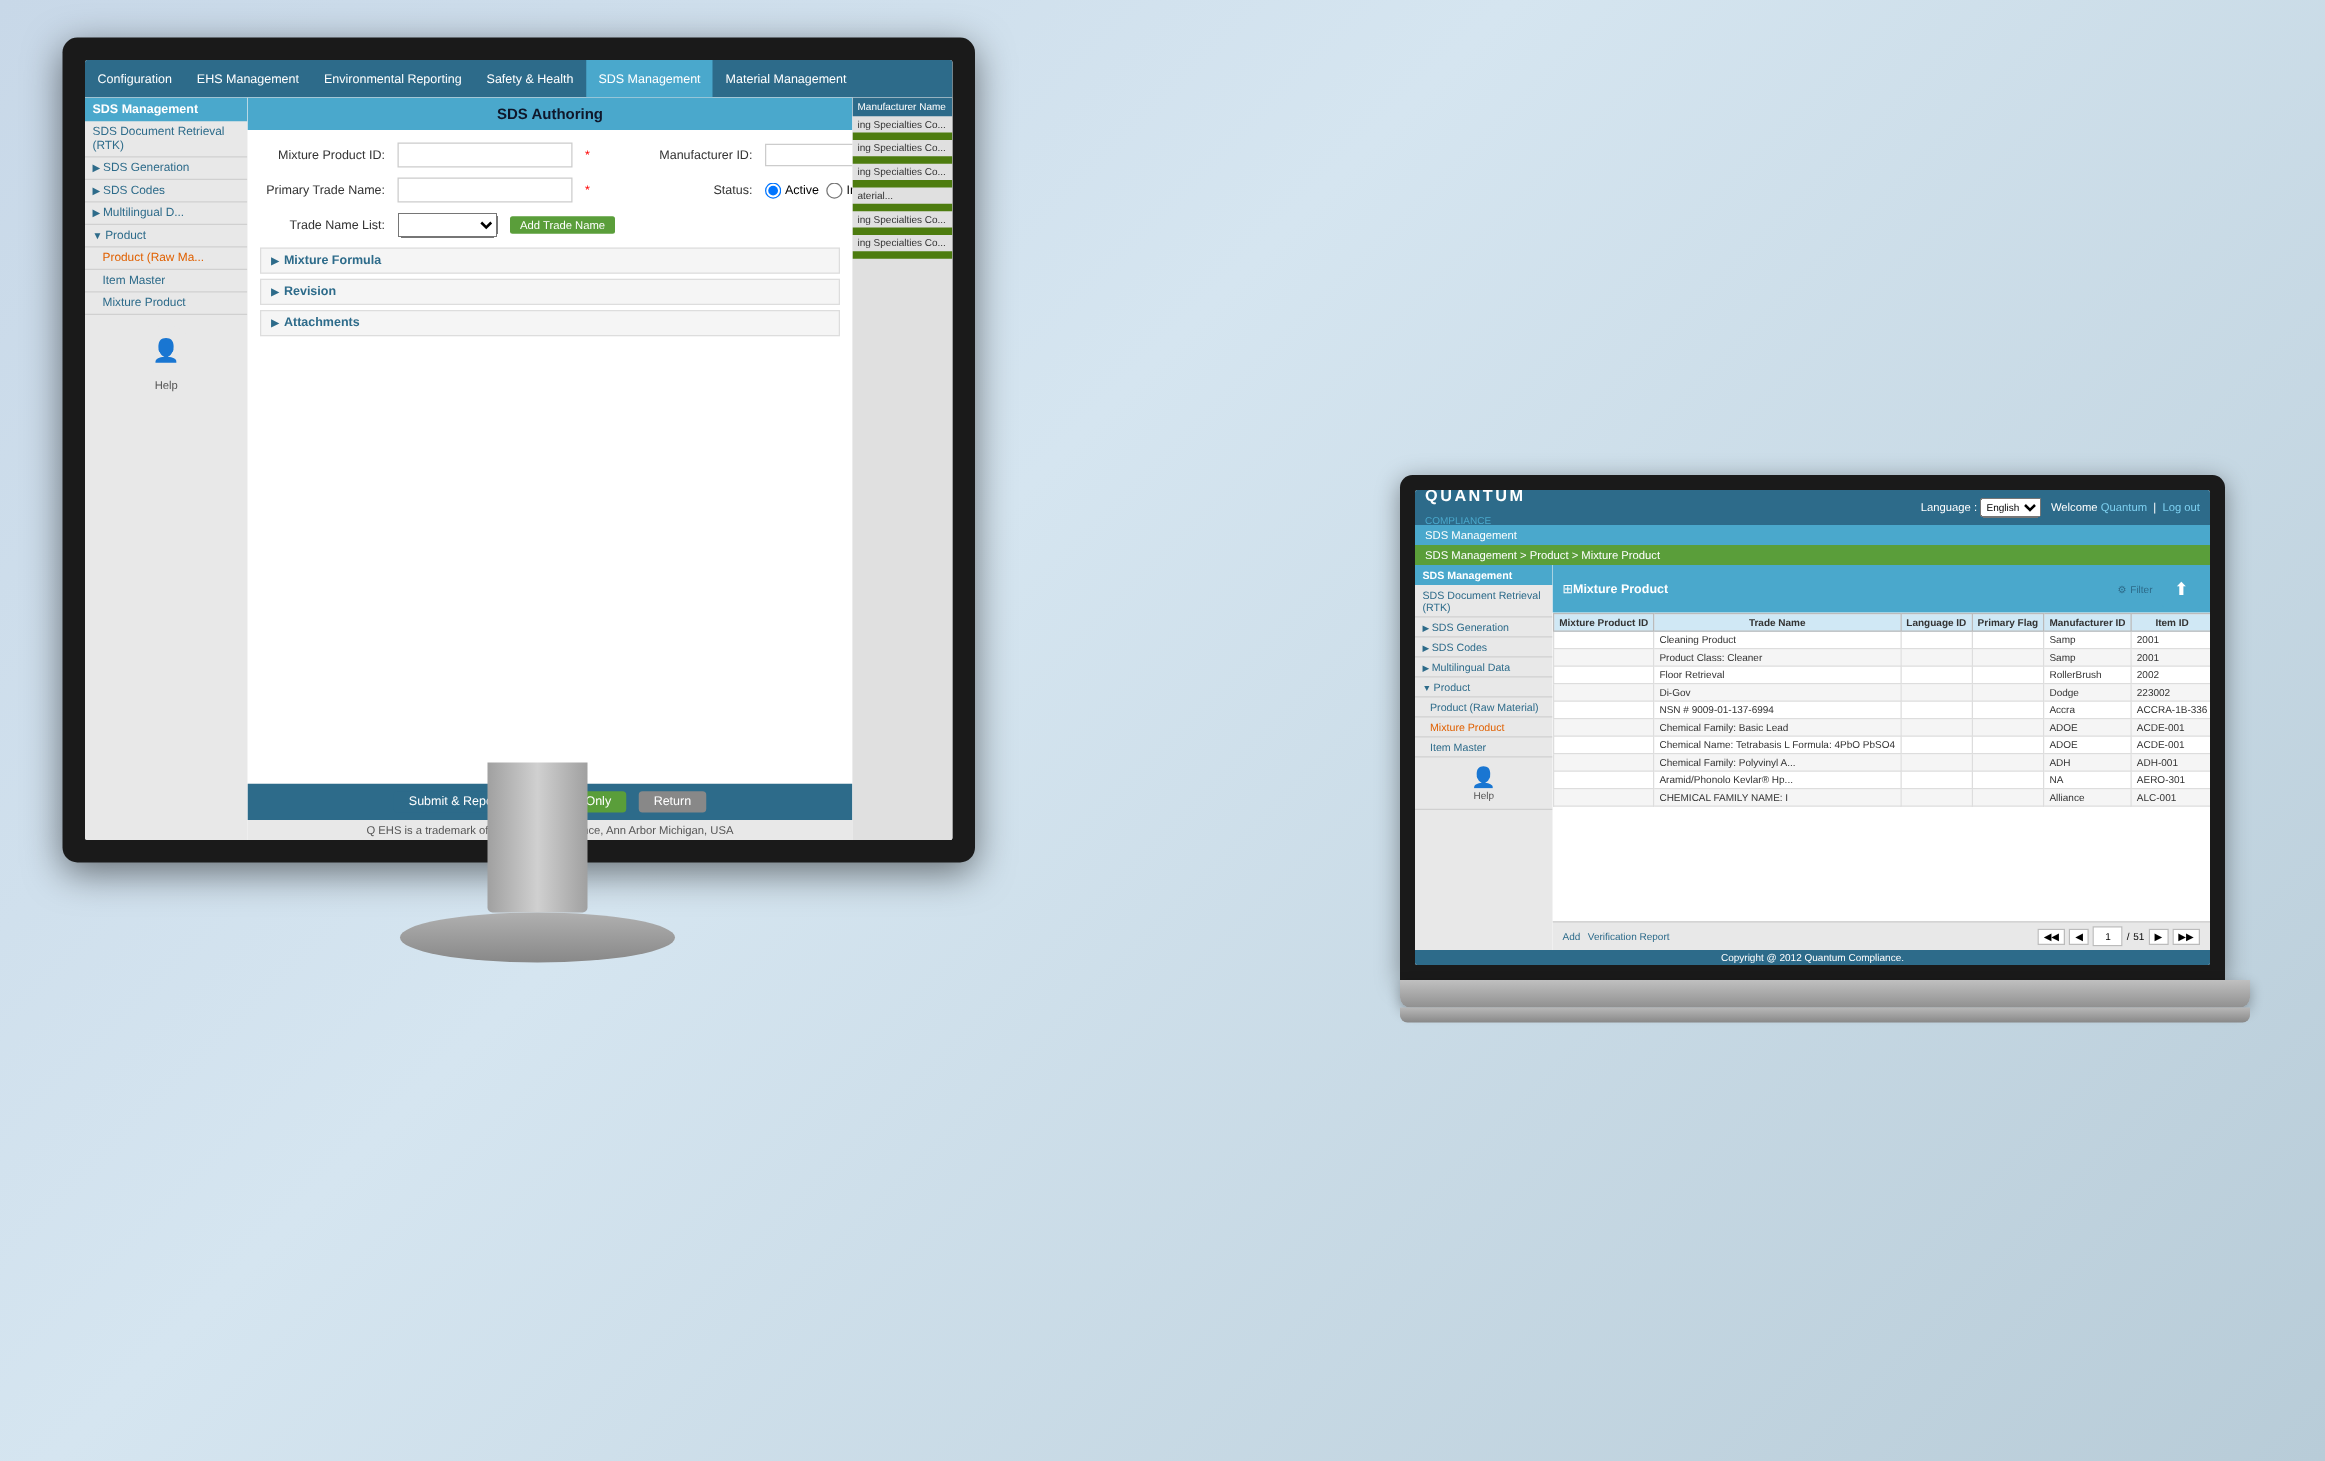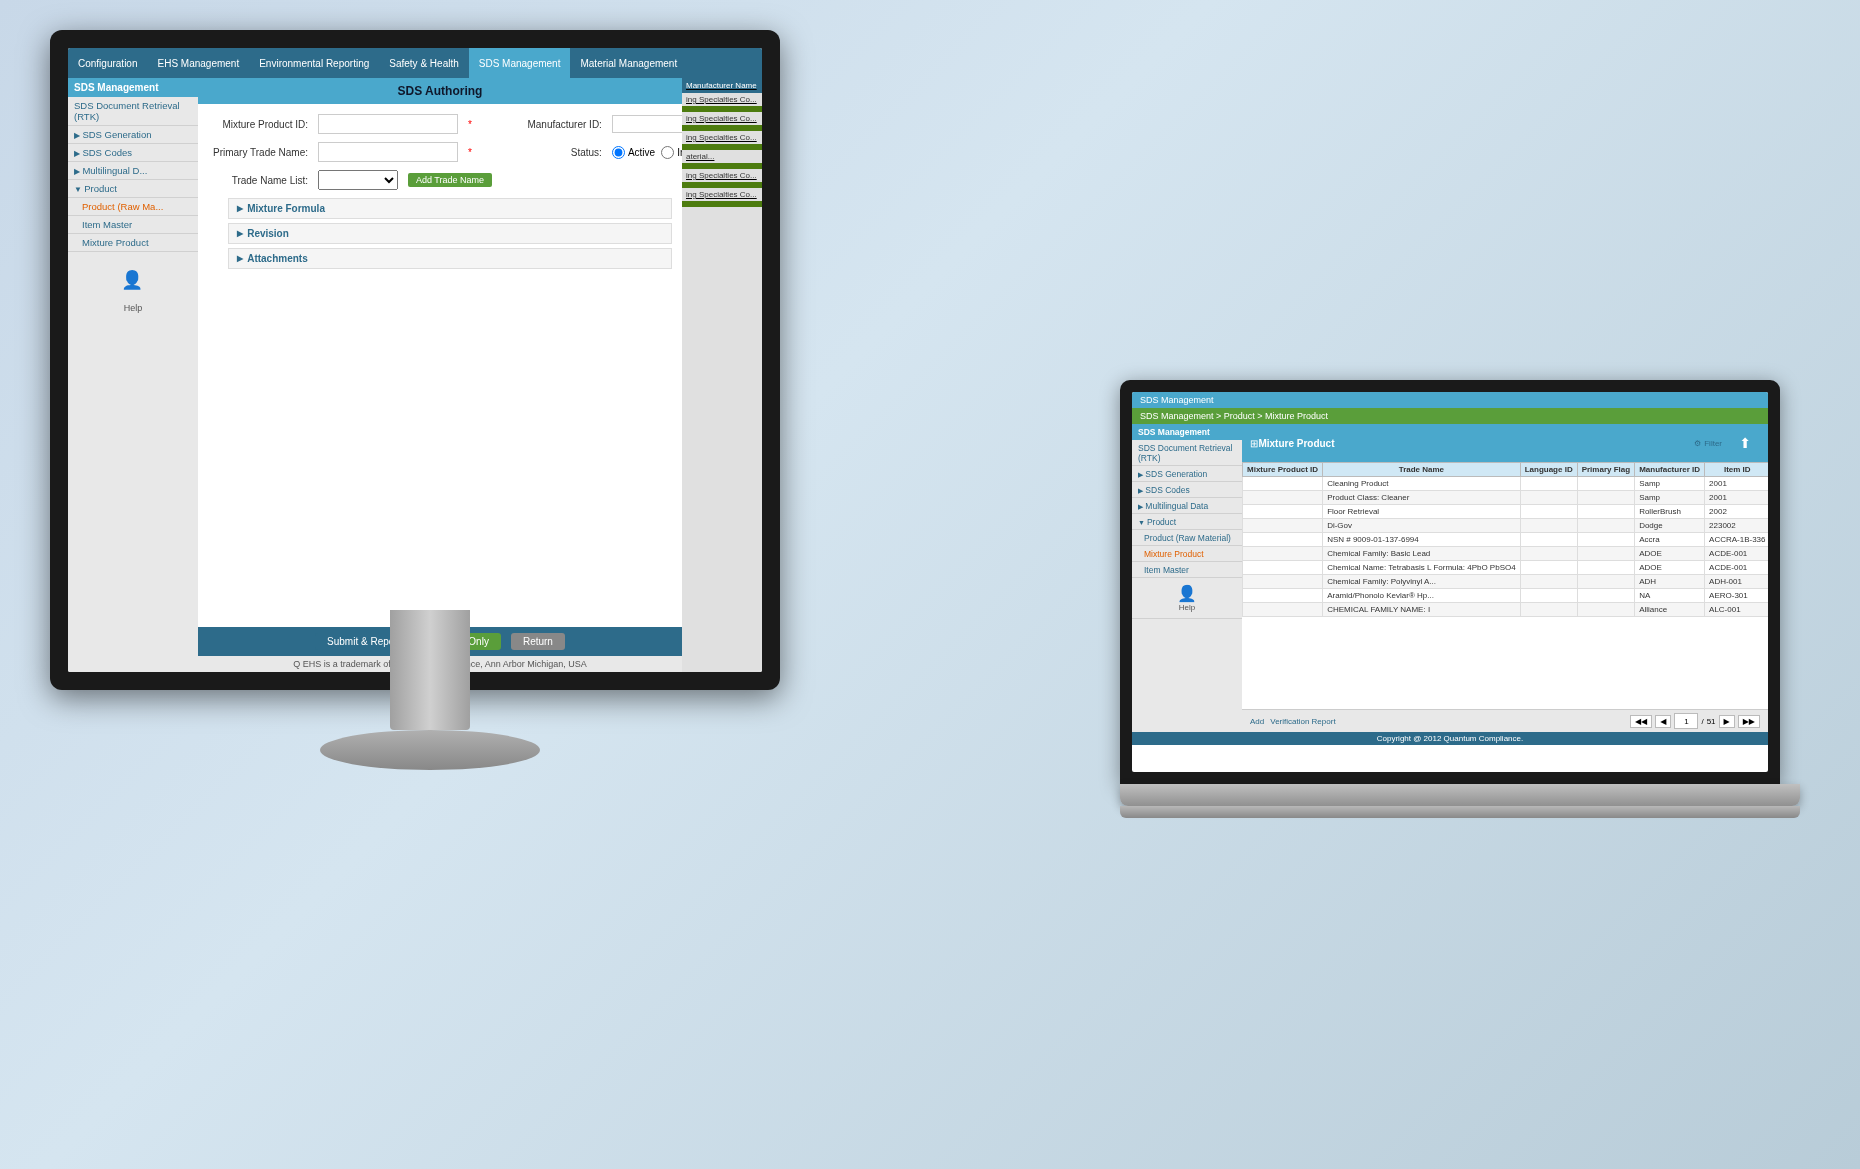--- a/index.html
+++ b/index.html
@@ -232,21 +232,20 @@
       border-radius: 3px;
       cursor: pointer;
       color: #fff;
     }
     .btn-blue { background: #2d6b8a; }
     .btn-green { background: #5a9e3a; }
     .btn-gray { background: #888; }
 
     .section-accordion {
       margin-bottom: 4px;
-      margin-left: 20px;
     }
     .accordion-header {
       display: flex;
       align-items: center;
       padding: 4px 8px;
       background: #f5f5f5;
       border: 1px solid #ddd;
       cursor: pointer;
       font-size: 10px;
       color: #2d6b8a;
@@ -272,21 +271,20 @@
       color: #555;
       padding: 3px;
     }
 
     
     .table-panel {
       width: 80px;
       background: #e0e0e0;
       font-size: 8px;
       overflow: hidden;
-      text-decoration: underline;
     }
     .table-panel-header {
       background: #2d6b8a;
       color: #fff;
       padding: 3px 4px;
       font-size: 8px;
       white-space: nowrap;
       overflow: hidden;
     }
     .table-panel-row {
@@ -589,20 +587,39 @@
     </div>
   </div>
   <div class="monitor-stand-neck"></div>
   <div class="monitor-stand-base"></div>
 </div>
 
 <div class="laptop">
   <div class="laptop-screen-part">
     <div class="laptop-screen">
 
+      <div class="laptop-nav">
+        <div class="laptop-logo">
+          <div>
+            <span style="color:#fff;font-size:13px;font-weight:900;letter-spacing:2px;">QUANTUM</span><br>
+            <span style="color:#4aa8cc;font-size:8px;">COMPLIANCE</span>
+          </div>
+        </div>
+        <div class="laptop-nav-right">
+          <span>Language :</span>
+          <select style="font-size:8px;height:16px;">
+            <option>English</option>
+          </select>
+          &nbsp;
+          <span>Welcome</span>
+          <a href="#">Quantum</a>
+          &nbsp;|&nbsp;
+          <a href="#">Log out</a>
+        </div>
+      </div>
 
       <div class="laptop-tab-bar">
         <span>SDS Management</span>
       </div>
       <div class="laptop-breadcrumb">SDS Management &gt; Product &gt; Mixture Product</div>
 
       <div class="laptop-body">
 
         <div class="laptop-sidebar">
           <div class="laptop-sidebar-section">SDS Management</div>

